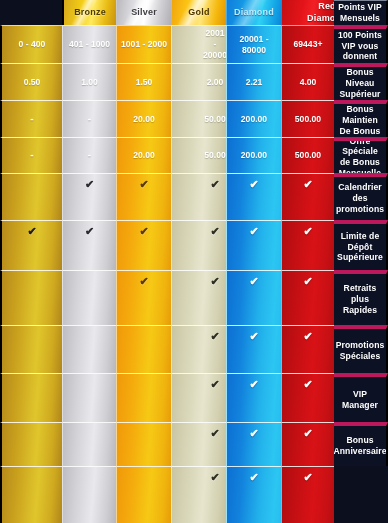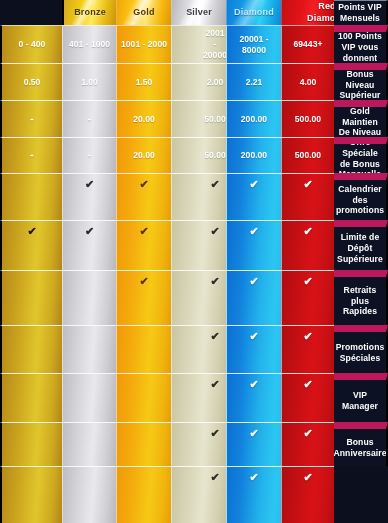--- a/index.html
+++ b/index.html
@@ -46,21 +46,21 @@
   
   .corner {
     background: #0b0f1e;
   }
   .rowlabel {
     background: #0d1124;
     color: #ffffff;
     font-size: 8.6px;
     font-weight: bold;
     letter-spacing: .1px;
-    border-top: 7px solid #be185d;
+    border-top: 4px solid #be185d;
     border-right: 2px solid #000000;
     padding: 0 2px;
   }
   .rowlabel.first {
     border-top: 1px solid #7d8596;
   }
 
   
   .hdr {
     font-size: 9px;
@@ -184,22 +184,22 @@
   .hdr { border-left: 1px solid rgba(255,255,255,.25); }
   .hdr.firstcol { border-left: 2px solid #000000; }
 </style>
 </head>
 <body>
 
 <div id="vip-table">
   <div class="grid" id="grid">
       <div class="cell corner"></div>
       <div class="cell hdr hdr-bronze firstcol">Bronze</div>
+      <div class="cell hdr hdr-silver">Silver</div>
       <div class="cell hdr hdr-gold">Gold</div>
-      <div class="cell hdr hdr-silver">Silver</div>
       <div class="cell hdr hdr-diamond">Diamond</div>
       <div class="cell hdr hdr-reddiamond">Red Diamond</div>
       <div class="cell rowlabel first">Points VIP Mensuels</div>
       <div class="cell bodycell col-bronze firstcol toprow">
         <span class="val">0 - 400</span>
       </div>
       <div class="cell bodycell col-silver toprow">
         <span class="val">401 - 1000</span>
       </div>
       <div class="cell bodycell col-gold toprow">
@@ -245,21 +245,21 @@
       </div>
       <div class="cell bodycell col-platinum">
         <span class="val">50.00</span>
       </div>
       <div class="cell bodycell col-diamond">
         <span class="val">200.00</span>
       </div>
       <div class="cell bodycell col-reddiamond">
         <span class="val">500.00</span>
       </div>
-      <div class="cell rowlabel">Gold Maintien De Niveau</div>
+      <div class="cell rowlabel">Bonus Maintien De Bonus</div>
       <div class="cell bodycell col-bronze firstcol">
         <span class="val dash">-</span>
       </div>
       <div class="cell bodycell col-silver">
         <span class="val dash">-</span>
       </div>
       <div class="cell bodycell col-gold">
         <span class="val">20.00</span>
       </div>
       <div class="cell bodycell col-platinum">

